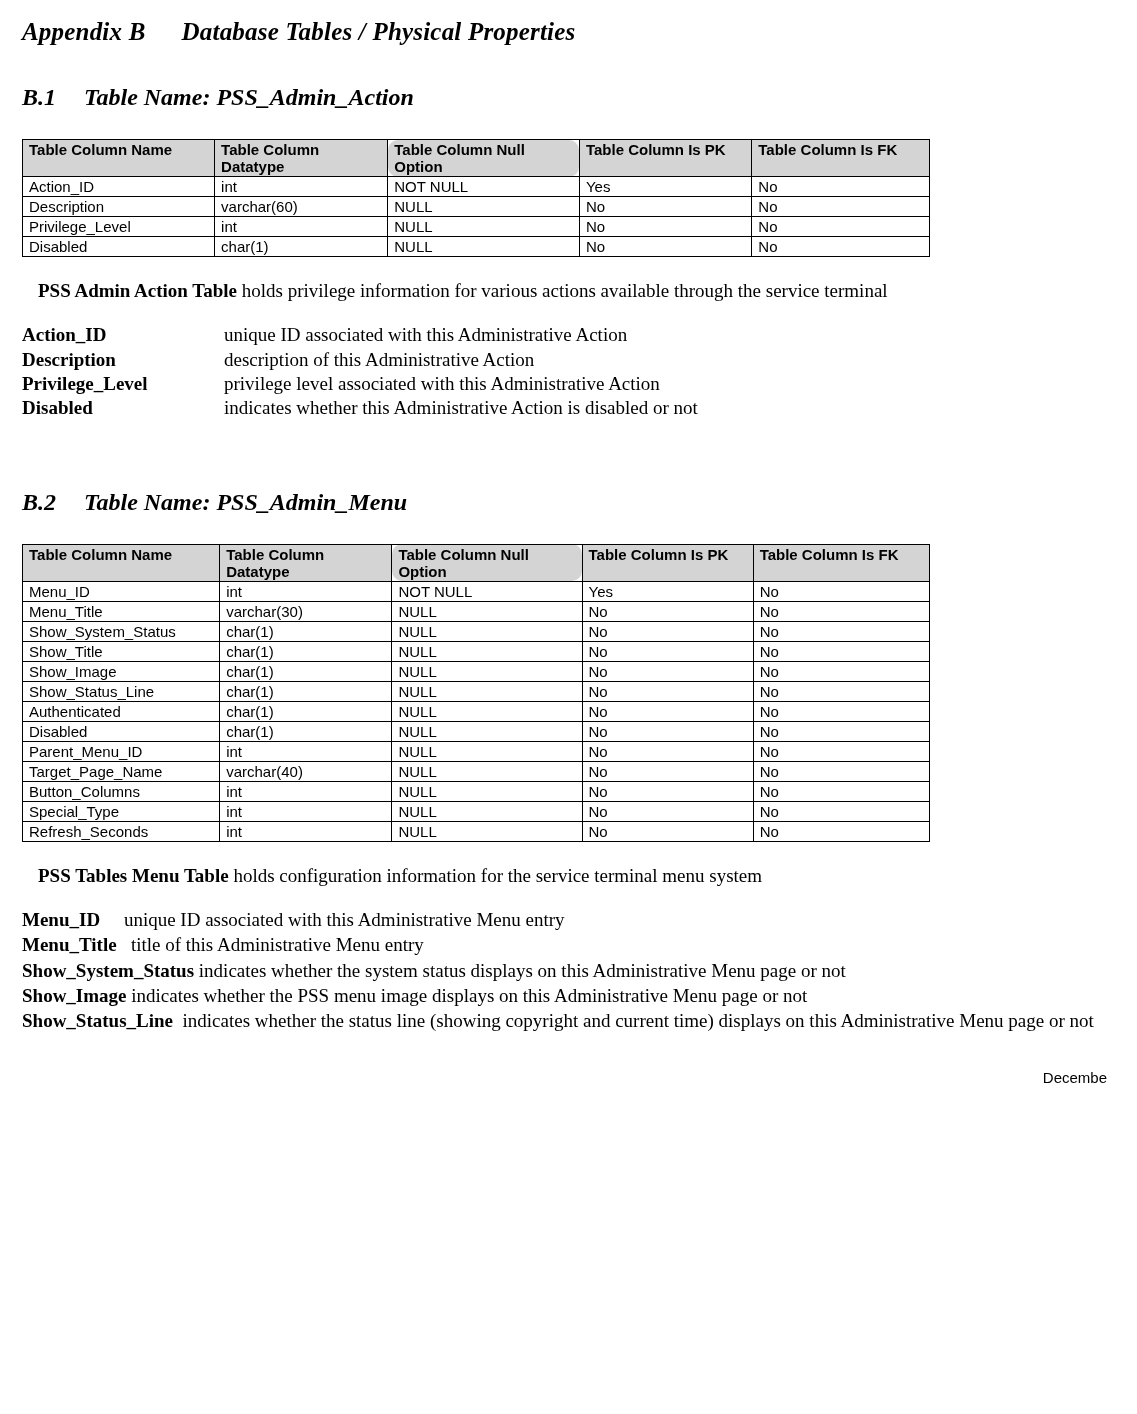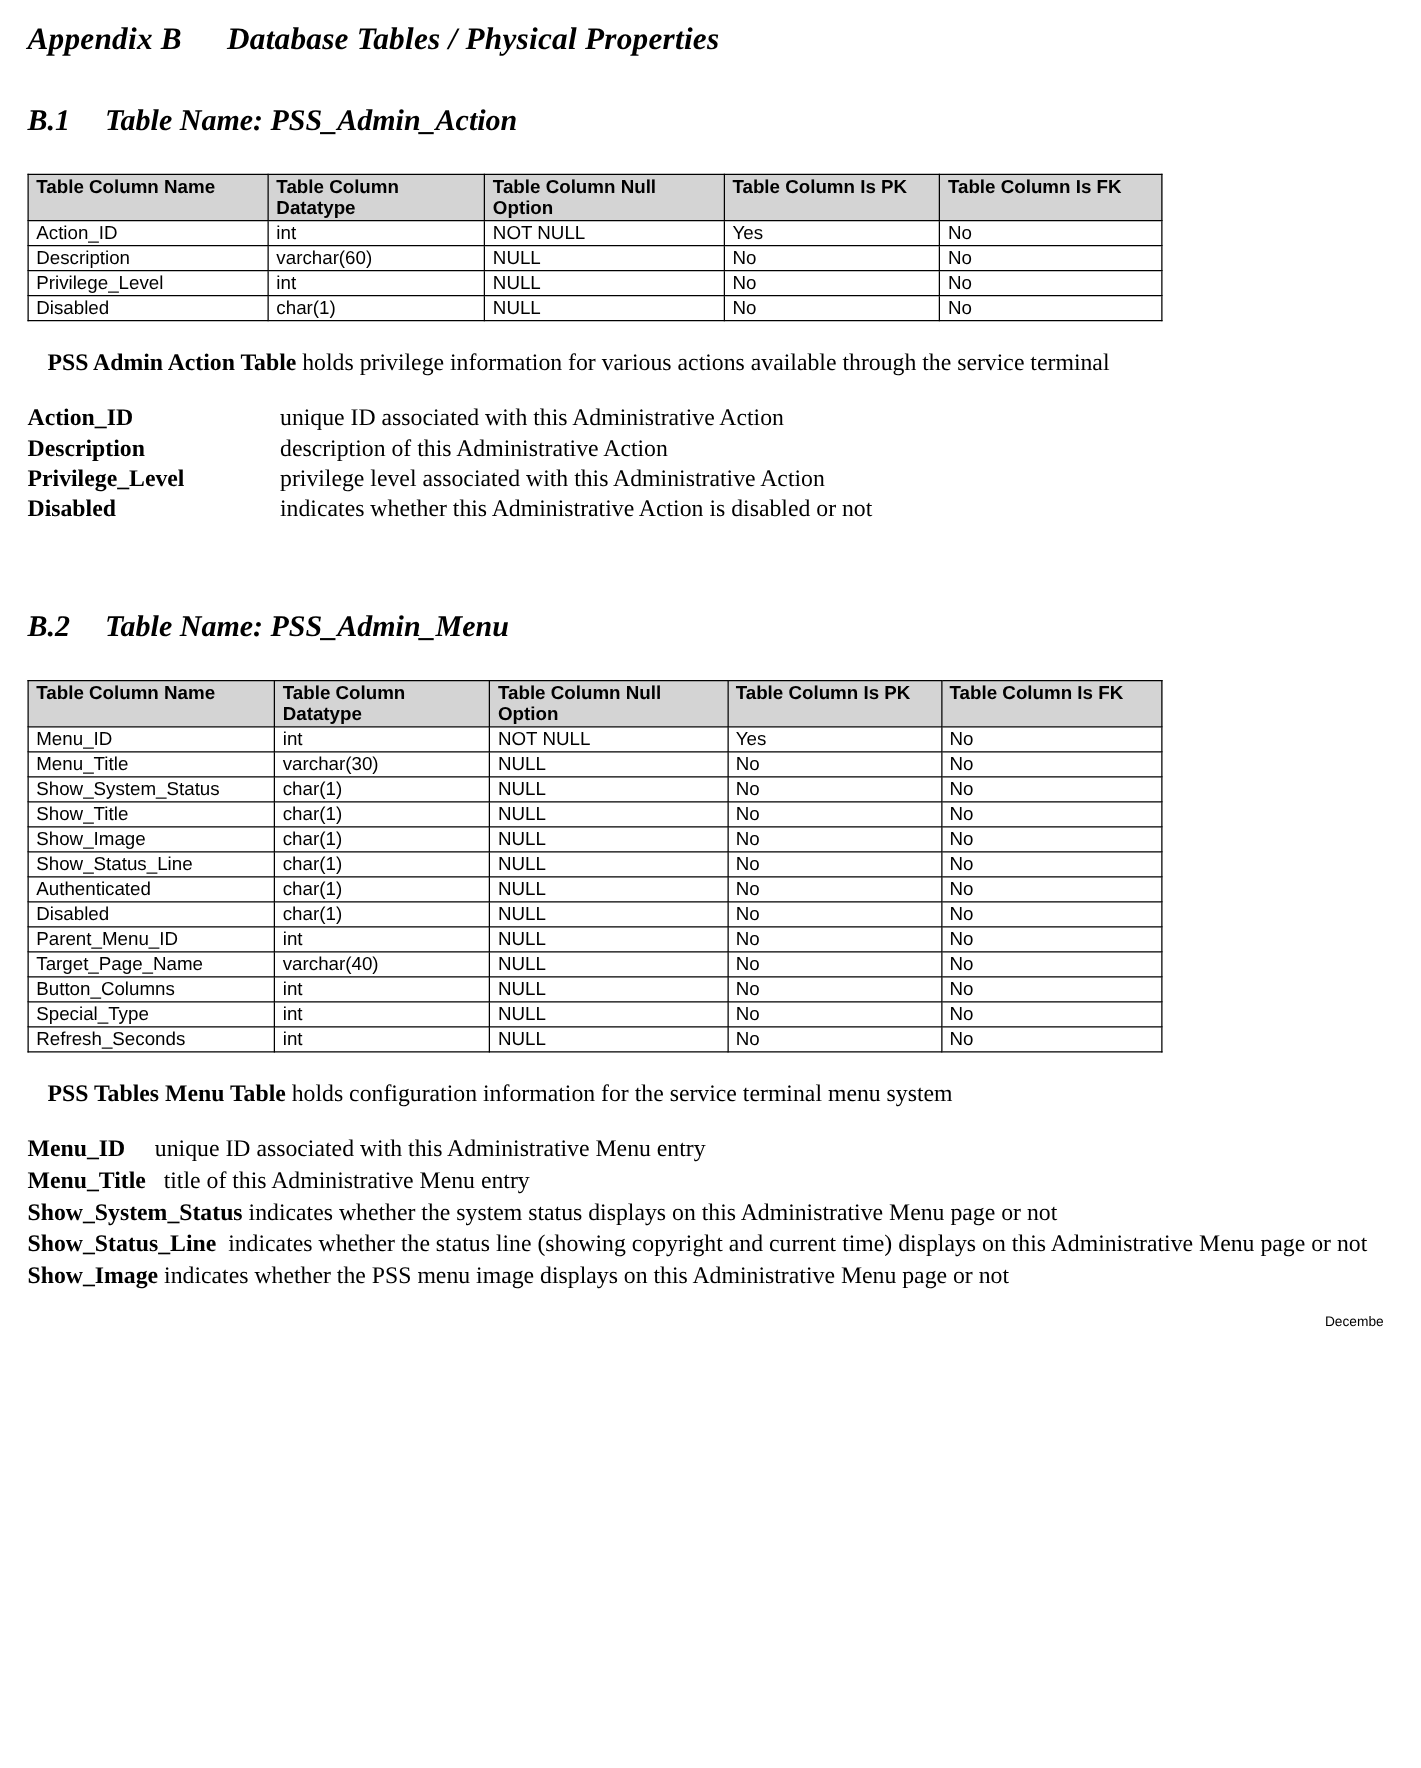--- a/index.html
+++ b/index.html
@@ -47,21 +47,21 @@
   }
   table.db-table th {
     background: #d4d4d4;
     font-weight: bold;
   }
   table.db-table td {
     background: #fff;
   }
   .col-name { width: 190px; }
   .col-dtype { width: 172px; }
-  .col-null  { width: 196px; }
+  .col-null  { width: 196px; border-radius: 10px; }
   .col-pk    { width: 174px; }
   .col-fk    { width: 180px; margin-left: 44px; }
   p.desc {
     margin: 0 0 20px 16px;
     line-height: 1.28;
   }
   p.desc .lead {
     font-weight: bold;
   }
   .field-block {
@@ -86,23 +86,23 @@
   .flow-block p {
     margin: 0 0 1px 0;
     text-align: justify;
     line-height: 1.28;
   }
   .flow-block .flabel {
     font-weight: bold;
   }
   .footer {
     font-family: Arial, Helvetica, sans-serif;
-    font-size: 11px;
+    font-size: 15px;
     text-align: right;
-    margin-top: 19px;
+    margin-top: 36px;
     padding-right: 0;
   }
 </style>
 </head>
 <body>
 
 <h1 class="appendix-title">
   <span>Appendix B</span><span class="tab"></span><span>Database Tables / Physical Properties</span>
 </h1>
 
@@ -287,17 +287,17 @@
 </table>
 
 <p class="desc">
   <span class="lead">PSS Tables Menu Table</span><span> holds configuration information for the service terminal menu system</span>
 </p>
 
 <div class="flow-block" id="b2-fields">
     <p><span class="flabel">Menu_ID</span>&nbsp;&nbsp;&nbsp;&nbsp;&nbsp;unique ID associated with this Administrative Menu entry</p>
     <p><span class="flabel">Menu_Title</span>&nbsp;&nbsp;&nbsp;title of this Administrative Menu entry</p>
     <p><span class="flabel">Show_System_Status</span> indicates whether the system status displays on this Administrative Menu page or not</p>
+    <p><span class="flabel">Show_Image</span> indicates whether the PSS menu image displays on this Administrative Menu page or not</p>
     <p><span class="flabel">Show_Status_Line</span>&nbsp;&nbsp;indicates whether the status line (showing copyright and current time) displays on this Administrative Menu page or not</p>
-    <p><span class="flabel">Show_Image</span> indicates whether the PSS menu image displays on this Administrative Menu page or not</p>
   </div>
 
 <div class="footer">Decembe</div>
 
 </body></html>

